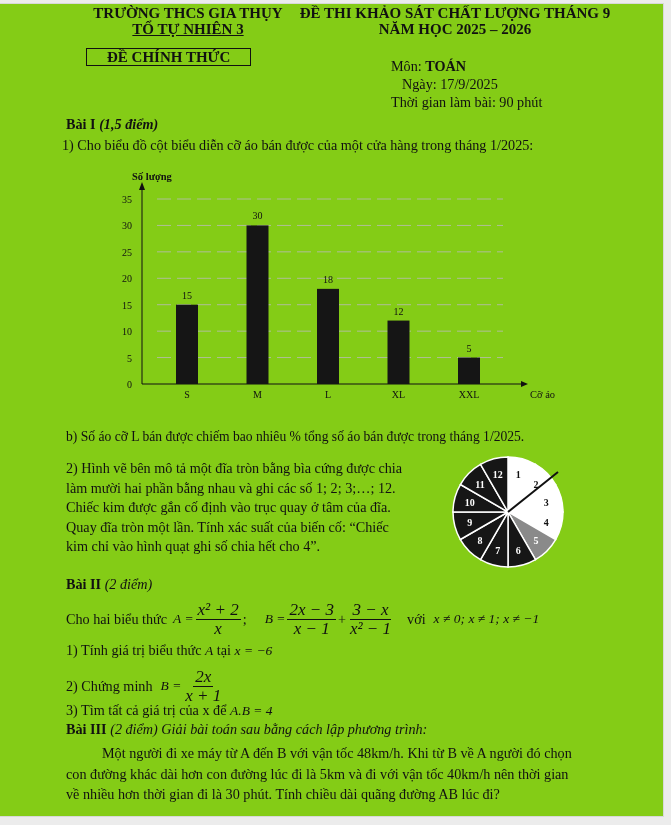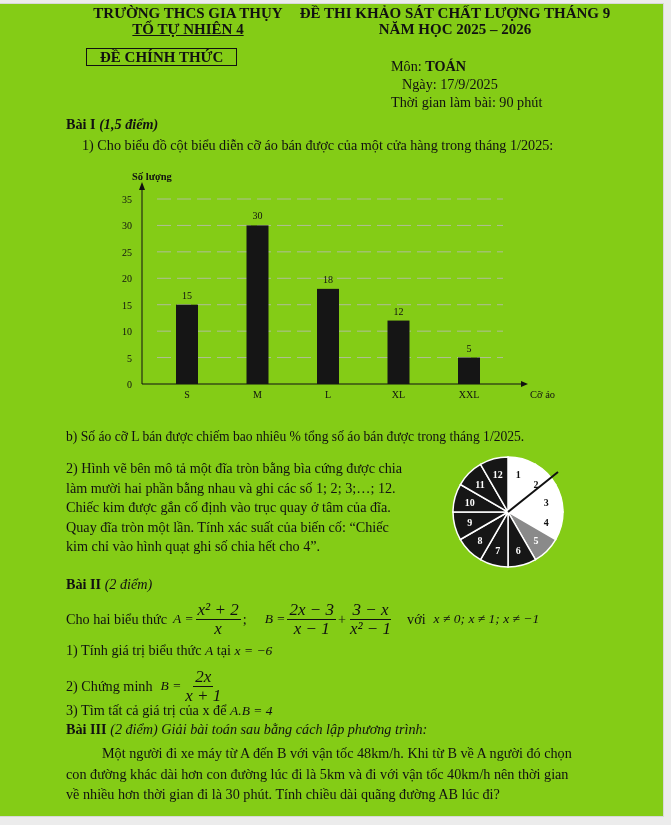--- a/index.html
+++ b/index.html
@@ -16,55 +16,55 @@
     border-right: 1px solid #d8d8d8;
     border-bottom: 1px solid #d8d8d8;
     border-top: 1px solid #d8d8d8;
   }
   .abs { position: absolute; white-space: nowrap; }
   .b { font-weight: bold; }
   .i { font-style: italic; }
   .hdr { font-size: 15px; font-weight: bold; text-align: center; }
   .ul { text-decoration: underline; }
   .official {
-    border: 1.5px solid #111; padding: 0 13px; font-weight: bold; font-size: 15px;
+    border: 1.5px solid #111; padding: 0 20px; font-weight: bold; font-size: 15px;
   }
   .t14 { font-size: 14.2px; }
   .t13 { font-size: 13.6px; }
   .frac { display: inline-flex; flex-direction: column; align-items: center; vertical-align: middle; font-style: italic; font-size: 17px; line-height: 1.05; margin: 0 2px; }
   .frac .num { border-bottom: 1px solid #111; padding: 0 2px; }
   .frac .den { padding: 0 2px; }
   .math { font-style: italic; font-size: 13.5px; }
   svg text { font-family: "Liberation Serif", "DejaVu Serif", serif; }
 </style>
 </head>
 <body>
 
 <div class="page">
 
   <div class="abs hdr" style="left:88px; top:1px; width:200px;">TRƯỜNG THCS GIA THỤY</div>
-  <div class="abs hdr ul" style="left:88px; top:17px; width:200px;">TỔ TỰ NHIÊN 4</div>
+  <div class="abs hdr ul" style="left:88px; top:17px; width:200px;">TỔ TỰ NHIÊN 3</div>
   <div class="abs" style="left:86px; top:44px;">
     <span class="official">ĐỀ CHÍNH THỨC</span>
   </div>
 
   <div class="abs hdr" style="left:290px; top:1px; width:330px;">ĐỀ THI KHẢO SÁT CHẤT LƯỢNG THÁNG 9</div>
   <div class="abs hdr" style="left:290px; top:17px; width:330px;">NĂM HỌC 2025 – 2026</div>
 
   <div class="abs t14" style="left:391px; top:54px;">
     <span>Môn: </span><span class="b">TOÁN</span>
   </div>
   <div class="abs t14" style="left:402px; top:72px;">Ngày: 17/9/2025</div>
   <div class="abs t14" style="left:391px; top:90px;">Thời gian làm bài: 90 phút</div>
 
   <div class="abs t14" style="left:66px; top:112px;">
     <span class="b">Bài I</span>
     <span class="b i">(1,5 điểm)</span>
   </div>
-  <div class="abs t14" style="left:82px; top:133px;">1) Cho biểu đồ cột biểu diễn cỡ áo bán được của một cửa hàng trong tháng 1/2025:</div>
+  <div class="abs t14" style="left:62px; top:133px;">1) Cho biểu đồ cột biểu diễn cỡ áo bán được của một cửa hàng trong tháng 1/2025:</div>
 
   <svg id="chart" class="abs" style="left:110px; top:160px;" width="460" height="240">
     <g id="grid">
         <line x1="47" x2="393" y1="193.57142857142858" y2="193.57142857142858" stroke="#bbb" stroke-width="0.8" stroke-dasharray="14 6"></line>
         <line x1="47" x2="393" y1="167.14285714285714" y2="167.14285714285714" stroke="#bbb" stroke-width="0.8" stroke-dasharray="14 6"></line>
         <line x1="47" x2="393" y1="140.71428571428572" y2="140.71428571428572" stroke="#bbb" stroke-width="0.8" stroke-dasharray="14 6"></line>
         <line x1="47" x2="393" y1="114.28571428571429" y2="114.28571428571429" stroke="#bbb" stroke-width="0.8" stroke-dasharray="14 6"></line>
         <line x1="47" x2="393" y1="87.85714285714286" y2="87.85714285714286" stroke="#bbb" stroke-width="0.8" stroke-dasharray="14 6"></line>
         <line x1="47" x2="393" y1="61.428571428571445" y2="61.428571428571445" stroke="#bbb" stroke-width="0.8" stroke-dasharray="14 6"></line>
         <line x1="47" x2="393" y1="35" y2="35" stroke="#bbb" stroke-width="0.8" stroke-dasharray="14 6"></line>

